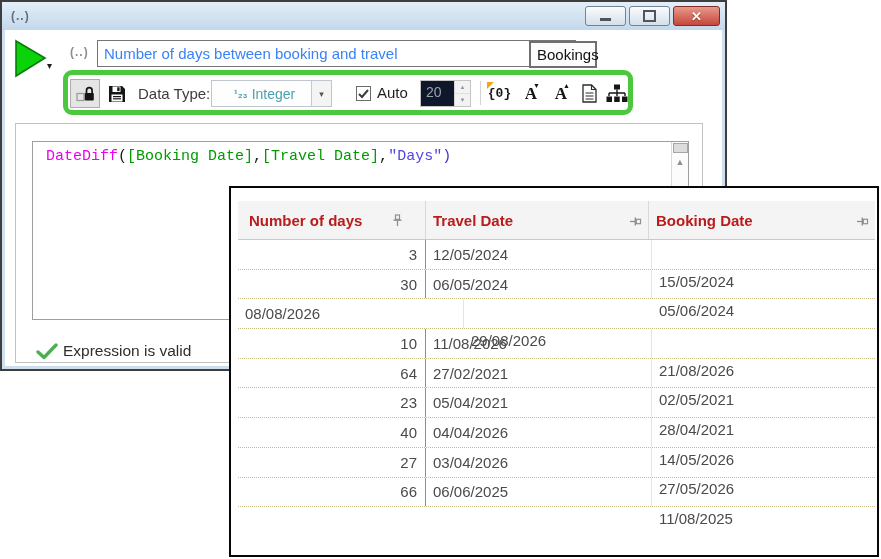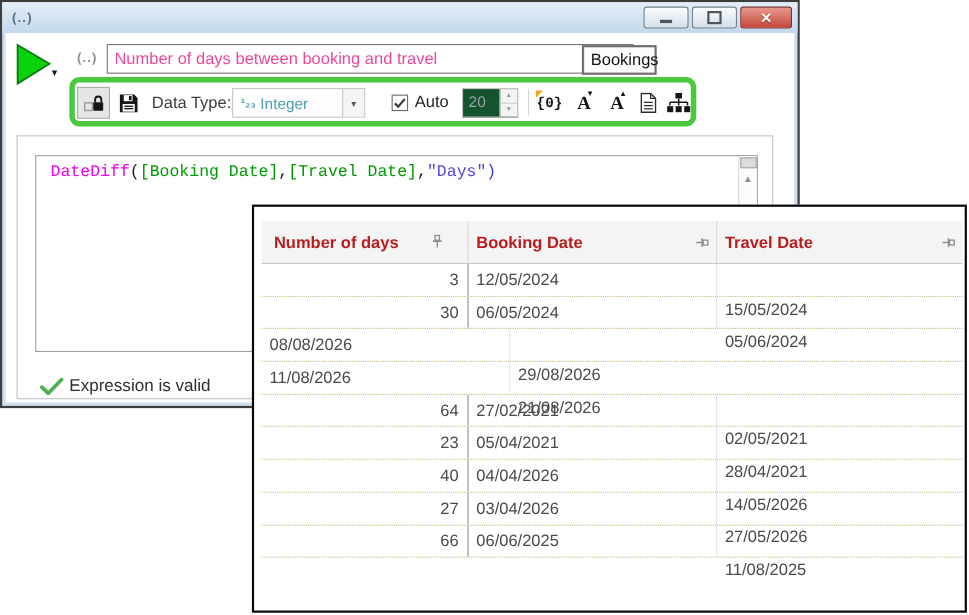--- a/index.html
+++ b/index.html
@@ -24,42 +24,42 @@
   .glyph-max{display:block;width:9px;height:8px;border:2px solid #4d565f;background:transparent;}
   .glyph-close{color:#fff;font-weight:bold;font-size:13px;line-height:1;text-shadow:0 1px 1px #7e2c24;}
 
   .dialog-client{left:5px;top:30px;width:717px;height:336px;background:#fff;z-index:2;}
 
   
   .run-button{left:12px;top:39px;width:38px;height:40px;z-index:3;background:transparent;border:none;padding:0;cursor:default;}
   .run-caret{left:47px;top:60px;z-index:3;font-size:10px;color:#1c1c1c;cursor:default;}
   .field-icon{left:70px;top:45px;z-index:3;font-size:12px;font-weight:bold;color:#8e8e8e;letter-spacing:1px;}
   .name-input{left:97px;top:40px;width:479px;height:27px;z-index:3;border:1px solid #757575;
-              font-family:"Liberation Sans",sans-serif;font-size:15px;color:#ec4899;padding:0 6px;outline:none;}
+              font-family:"Liberation Sans",sans-serif;font-size:15px;color:#3b82f6;padding:0 6px;outline:none;}
   .bookings-button{left:529px;top:41px;width:68px;height:27px;z-index:3;background:#fcfcfc;
               border:2px solid #6f6f6f;font-family:"Liberation Sans",sans-serif;
               font-size:15px;color:#111;cursor:default;}
 
   
   .tbtn{z-index:3;display:flex;align-items:center;justify-content:center;background:transparent;
         border:1px solid transparent;padding:0;cursor:default;}
   .lock-button{left:70px;top:79px;width:30px;height:29px;background:#e5e5e5;border:1px solid #acacac;}
   .save-button{left:104px;top:80px;width:26px;height:27px;}
   .dt-label{left:138px;top:85px;z-index:3;font-size:15px;color:#3d3d3d;}
   .dt-dropdown{left:211px;top:80px;width:121px;height:27px;z-index:3;border:1px solid #bfc6cd;
                background:#fefefe;display:flex;align-items:center;}
-  .dt-prefix{font-size:11px;color:#4aa0ae;margin:0 4px 0 7px;font-weight:bold;}
+  .dt-prefix{font-size:11px;color:#4aa0ae;margin:0 4px 0 22px;font-weight:bold;}
   .dt-value{font-size:14px;color:#4aa0ae;flex:1;}
   .dt-arrow{width:19px;height:25px;border-left:1px solid #c9c9c9;background:#f4f4f4;display:flex;
             align-items:center;justify-content:center;font-size:9px;color:#555;}
   .auto-checkbox{left:356px;top:86px;width:15px;height:15px;z-index:3;border:1px solid #6b6b6b;
                  background:#fff;display:flex;align-items:center;justify-content:center;}
   .auto-label{left:377px;top:84px;z-index:3;font-size:15px;color:#1f1f1f;}
   .length-spinner{left:420px;top:80px;width:51px;height:27px;z-index:3;border:1px solid #c4c4c4;
-                  background:#14532d;display:flex;}
+                  background:#0f172a;display:flex;}
   .spin-value{flex:1;font-size:14px;color:#9aa2ad;padding:3px 0 0 5px;}
   .spin-btns{width:15px;display:flex;flex-direction:column;border-left:1px solid #d6d6d6;}
   .spin-btn{flex:1;background:#f3f3f3;display:flex;align-items:center;justify-content:center;
             font-size:6px;color:#8b97a5;border:none;padding:0;cursor:default;}
   .spin-btn.up{border-bottom:1px solid #e0e0e0;}
   .tb-sep{left:480px;top:81px;width:1px;height:24px;background:#d4d4d4;z-index:3;}
   .insert-field-button{left:486px;top:80px;width:27px;height:27px;position:absolute;}
   .if-braces{font-family:"Liberation Mono",monospace;font-weight:bold;font-size:13px;color:#161616;}
   .if-arrow{position:absolute;left:0;top:1px;width:7px;height:7px;background:#f3a31c;
             clip-path:polygon(0 0,100% 0,0 100%);}
@@ -222,53 +222,54 @@
     <div class="grid">
       <div class="grid-header">
           <div class="hcell c0">
             <span>Number of days</span>
             <span class="pin"><svg width="11" height="13" viewBox="0 0 11 13">
                 <rect x="3.5" y="1" width="4" height="4.4" fill="none" stroke="#8f8f8f" stroke-width="1.2"></rect>
                 <path d="M1.5 6.2h8" stroke="#8f8f8f" stroke-width="1.4"></path>
                 <path d="M5.5 7v5" stroke="#8f8f8f" stroke-width="1.3"></path>
               </svg></span>
           </div>
+          <div class="hcell c2">
+            <span>Travel Date</span>
+            <span class="pin"><svg width="13" height="11" viewBox="0 0 13 11">
+                <path d="M1 5.5h5" stroke="#8f8f8f" stroke-width="1.3"></path>
+                <path d="M6.3 1.5v8" stroke="#8f8f8f" stroke-width="1.4"></path>
+                <rect x="7.3" y="3.3" width="4.2" height="4.4" fill="none" stroke="#8f8f8f" stroke-width="1.2"></rect>
+              </svg></span>
+          </div>
           <div class="hcell c1">
             <span>Booking Date</span>
             <span class="pin"><svg width="13" height="11" viewBox="0 0 13 11">
                 <path d="M1 5.5h5" stroke="#8f8f8f" stroke-width="1.3"></path>
                 <path d="M6.3 1.5v8" stroke="#8f8f8f" stroke-width="1.4"></path>
                 <rect x="7.3" y="3.3" width="4.2" height="4.4" fill="none" stroke="#8f8f8f" stroke-width="1.2"></rect>
               </svg></span>
           </div>
-          <div class="hcell c2">
-            <span>Travel Date</span>
-            <span class="pin"><svg width="13" height="11" viewBox="0 0 13 11">
-                <path d="M1 5.5h5" stroke="#8f8f8f" stroke-width="1.3"></path>
-                <path d="M6.3 1.5v8" stroke="#8f8f8f" stroke-width="1.4"></path>
-                <rect x="7.3" y="3.3" width="4.2" height="4.4" fill="none" stroke="#8f8f8f" stroke-width="1.2"></rect>
-              </svg></span>
-          </div>
         </div>
       <div class="grid-body">
           <div class="grow">
             <div class="gcell c0">3</div>
             <div class="gcell c1">12/05/2024</div>
             <div class="gcell c2">15/05/2024</div>
           </div>
           <div class="grow">
             <div class="gcell c0">30</div>
             <div class="gcell c1">06/05/2024</div>
             <div class="gcell c2">05/06/2024</div>
           </div>
           <div class="grow">
             <div class="gcell c1">08/08/2026</div>
             <div class="gcell c2">29/08/2026</div>
           </div>
           <div class="grow">
+            <div class="gcell c0">10</div>
             <div class="gcell c1">11/08/2026</div>
             <div class="gcell c2">21/08/2026</div>
           </div>
           <div class="grow">
             <div class="gcell c0">64</div>
             <div class="gcell c1">27/02/2021</div>
             <div class="gcell c2">02/05/2021</div>
           </div>
           <div class="grow">
             <div class="gcell c0">23</div>

